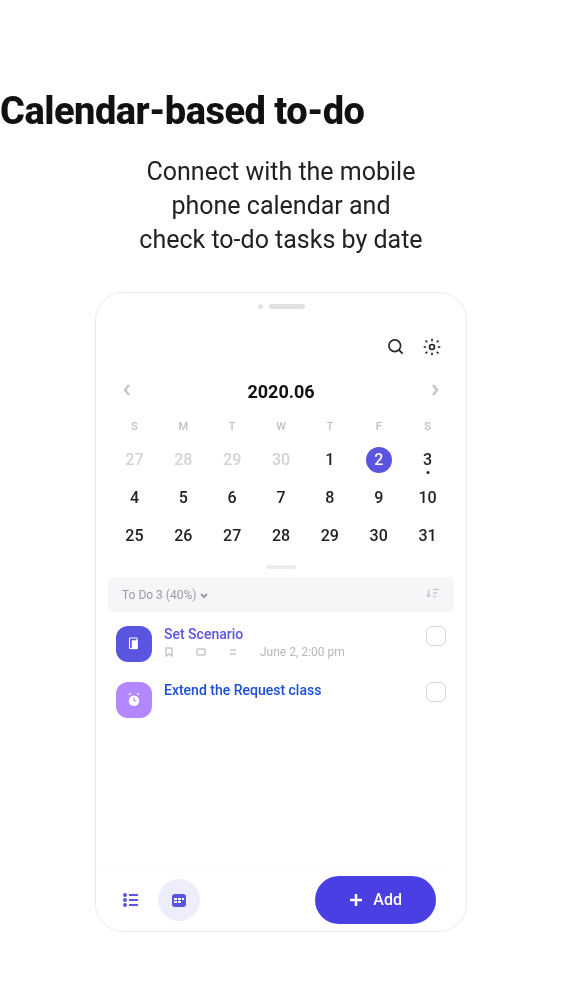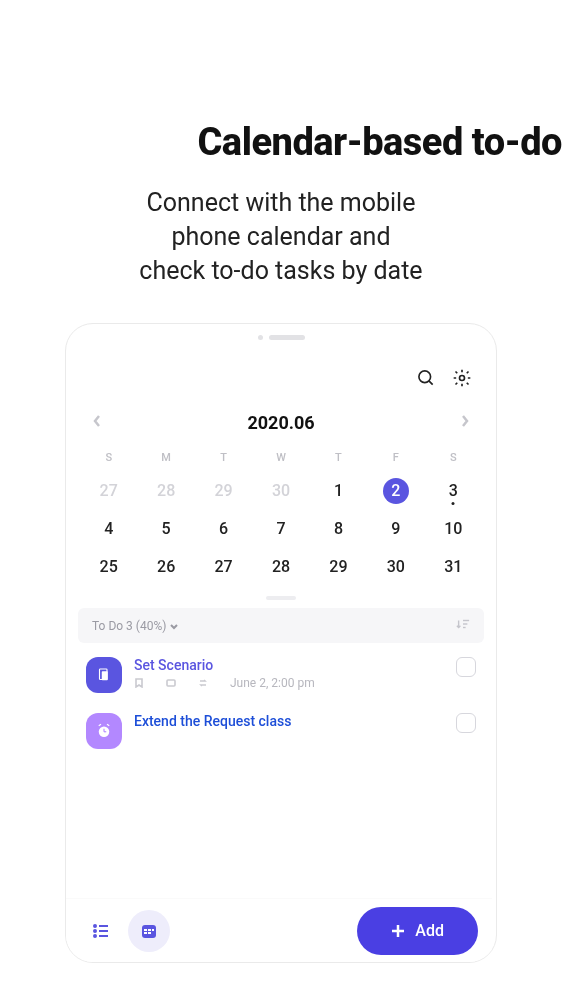--- a/index.html
+++ b/index.html
@@ -5,36 +5,36 @@
   * { box-sizing: border-box; margin: 0; padding: 0; }
   body {
     font-family: -apple-system, BlinkMacSystemFont, "Segoe UI", Roboto, Helvetica, Arial, sans-serif;
     background: #fff;
     width: 562px;
     height: 1000px;
     overflow: hidden;
     color: #111;
   }
   .page-title {
-    text-align: right;
+    text-align: left;
     font-size: 38px;
     font-weight: 800;
-    margin-top: 120px;
+    margin-top: 89px;
     letter-spacing: -0.5px;
   }
   .page-subtitle {
     text-align: center;
     font-size: 25px;
     font-weight: 400;
     margin-top: 22px;
     line-height: 1.35;
     color: #222;
   }
   .phone {
-    width: 432px;
+    width: 372px;
     margin: 36px auto 0;
     border: 1px solid #eaeaea;
     border-radius: 28px;
     background: #fff;
     padding: 0;
     position: relative;
     height: 640px;
     overflow: hidden;
   }
   .notch {
@@ -152,21 +152,21 @@
     width: 20px;
     height: 20px;
     border: 1.5px solid #d7d7dd;
     border-radius: 6px;
     flex-shrink: 0;
   }
   .bottom-bar {
     position: absolute;
     bottom: 0;
     left: 0;
-    right: 4px;
+    right: 16px;
     height: 64px;
     background: #fff;
     display: flex;
     align-items: center;
     padding: 0 14px;
     gap: 6px;
     border-top: 1px solid rgba(0,0,0,0.02);
   }
   .nav-btn {
     width: 42px;

